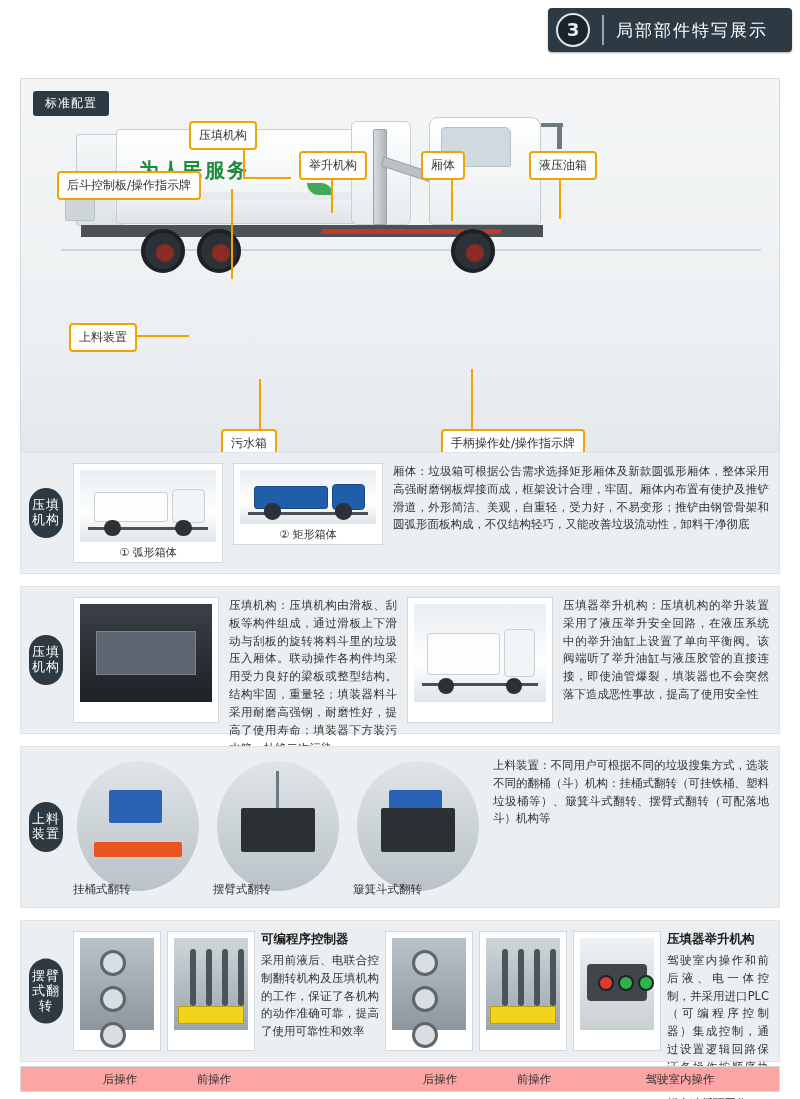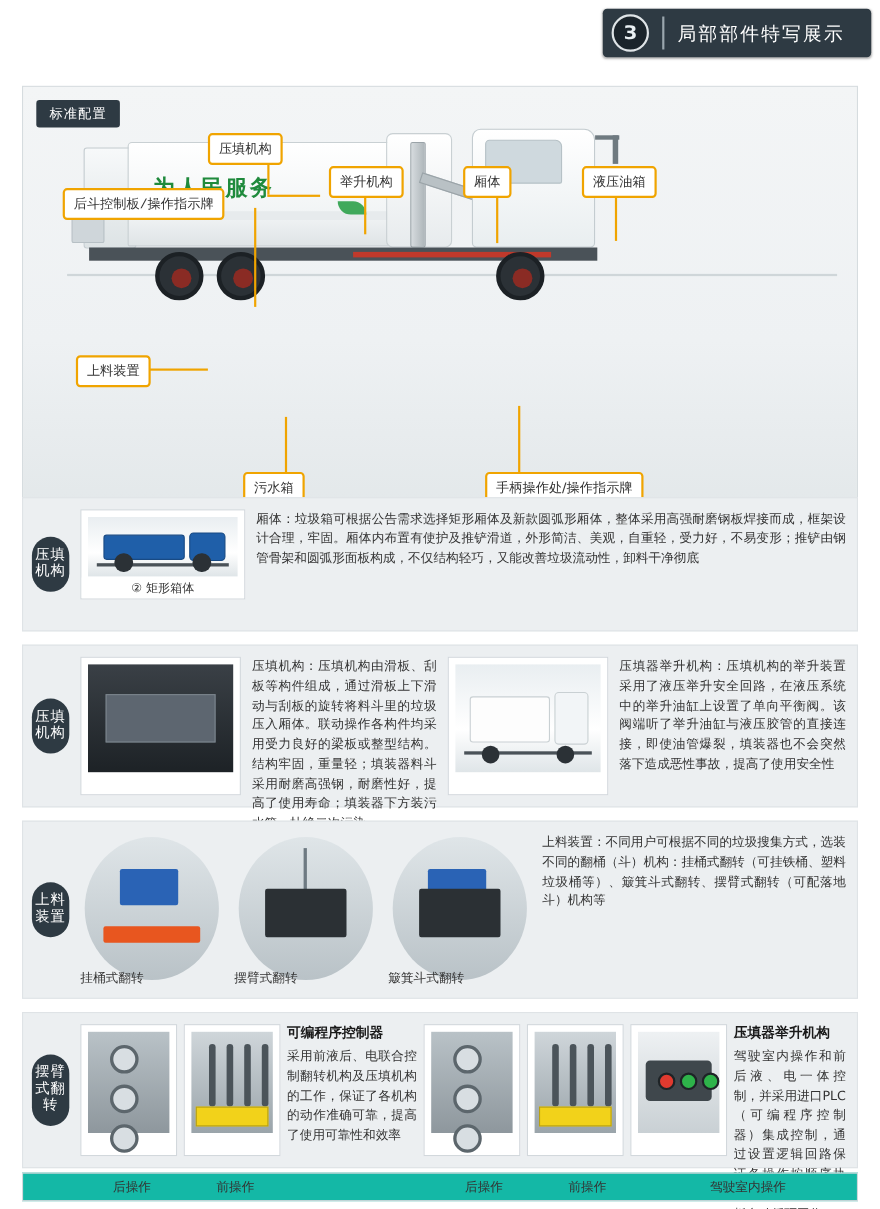--- a/index.html
+++ b/index.html
@@ -261,21 +261,21 @@
   }
   .ph-btns .bt{
     position:absolute; top:40%; width:16px; height:16px; border-radius:50%;
     border:2px solid #1e2326;
   }
   .title-cn{
     font-size:12.5px; font-weight:bold; color:#1a1a1a; margin-bottom:4px;
   }
   .bottom-caps{
     position:absolute; left:20px; width:760px; height:26px;
-    background:#14b8a6; border:1px solid #d2d8dc;
+    background:#fca5a5; border:1px solid #d2d8dc;
     display:flex; align-items:center;
     font-size:11.5px; color:#333;
   }
   .bottom-caps span{ text-align:center; }
 </style>
 </head>
 <body>
 
 <div class="header">
   <div class="logo">З</div>
@@ -321,29 +321,39 @@
   <div class="leader" style="left:538px;top:82px;width:2px;height:58px;"></div>
   <div class="leader" style="left:210px;top:110px;width:2px;height:90px;"></div>
   <div class="leader" style="left:108px;top:256px;width:60px;height:2px;"></div>
   <div class="leader" style="left:238px;top:300px;width:2px;height:64px;"></div>
   <div class="leader" style="left:450px;top:290px;width:2px;height:68px;"></div>
 
   <div class="callout" style="left:168px;top:42px;">压填机构</div>
   <div class="callout" style="left:278px;top:72px;">举升机构</div>
   <div class="callout" style="left:400px;top:72px;">厢体</div>
   <div class="callout" style="left:508px;top:72px;">液压油箱</div>
-  <div class="callout" style="left:36px;top:92px;font-family:Liberation Mono, monospace;">后斗控制板/操作指示牌</div>
+  <div class="callout" style="left:36px;top:92px;">后斗控制板/操作指示牌</div>
   <div class="callout" style="left:48px;top:244px;">上料装置</div>
   <div class="callout" style="left:200px;top:350px;">污水箱</div>
   <div class="callout" style="left:420px;top:350px;">手柄操作处/操作指示牌</div>
 </div>
 
 <div class="section" style="top:452px;height:122px;">
   <div class="sec-tab">压填机构</div>
   <div class="sec-body">
+    <div class="photo" style="width:150px;height:100px;">
+      <div class="ph-truck">
+          <div class="b"></div>
+          <div class="c"></div>
+          <div class="g"></div>
+          <div class="wl"></div>
+          <div class="wr"></div>
+        </div>
+      <div class="cap">① 弧形箱体</div>
+    </div>
     <div class="photo" style="width:150px;height:82px;">
       <div class="ph-truck blue">
           <div class="b"></div>
           <div class="c"></div>
           <div class="g"></div>
           <div class="wl"></div>
           <div class="wr"></div>
         </div>
       <div class="cap">② 矩形箱体</div>
     </div>

